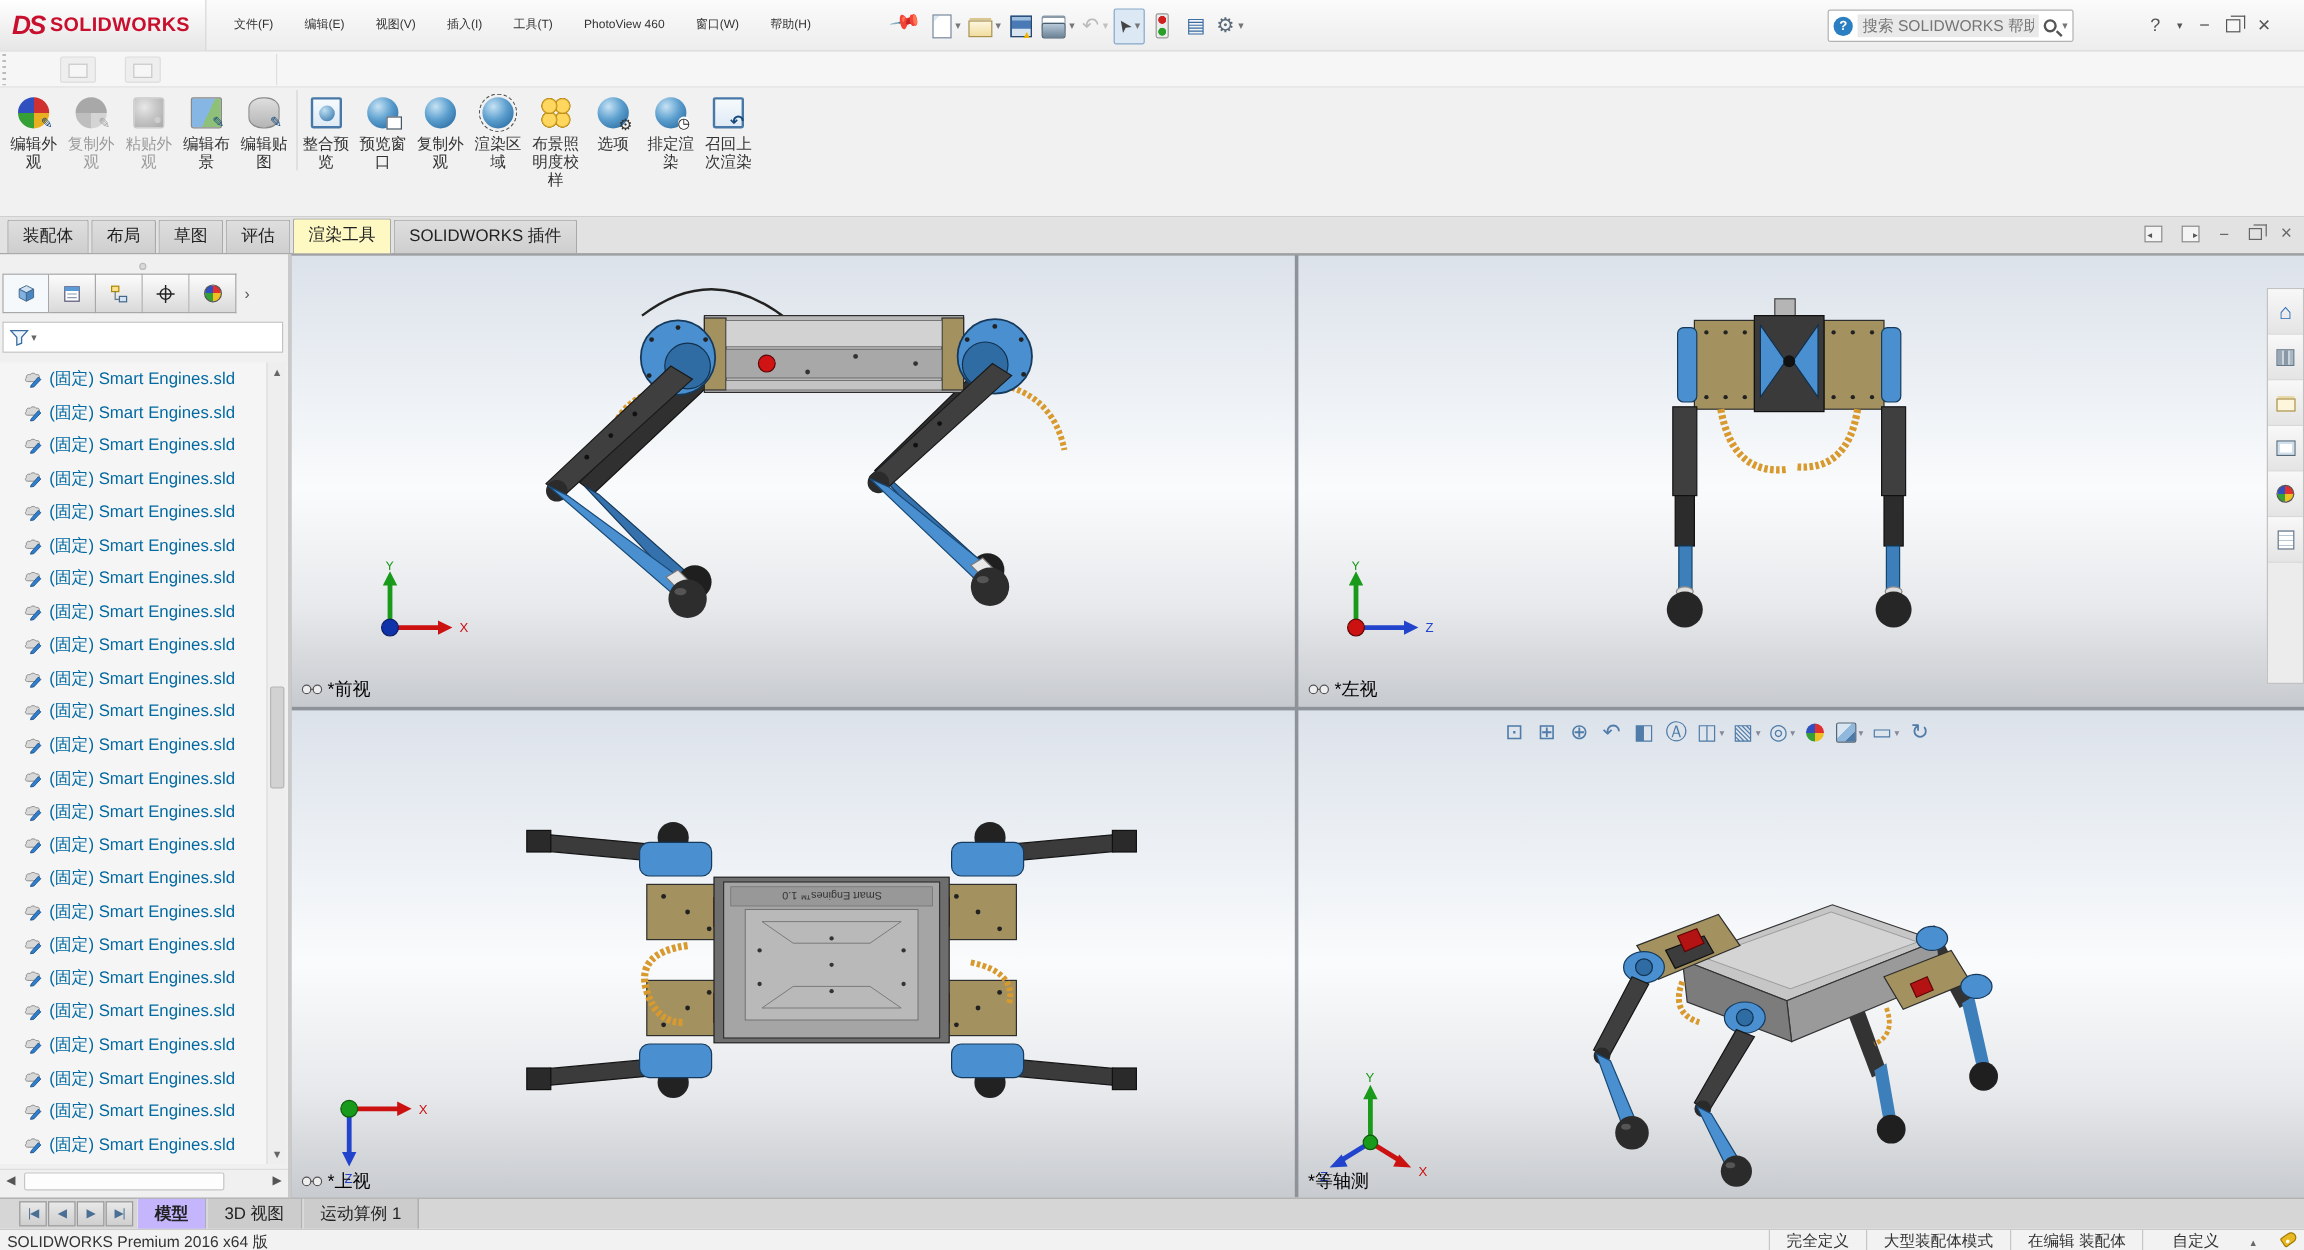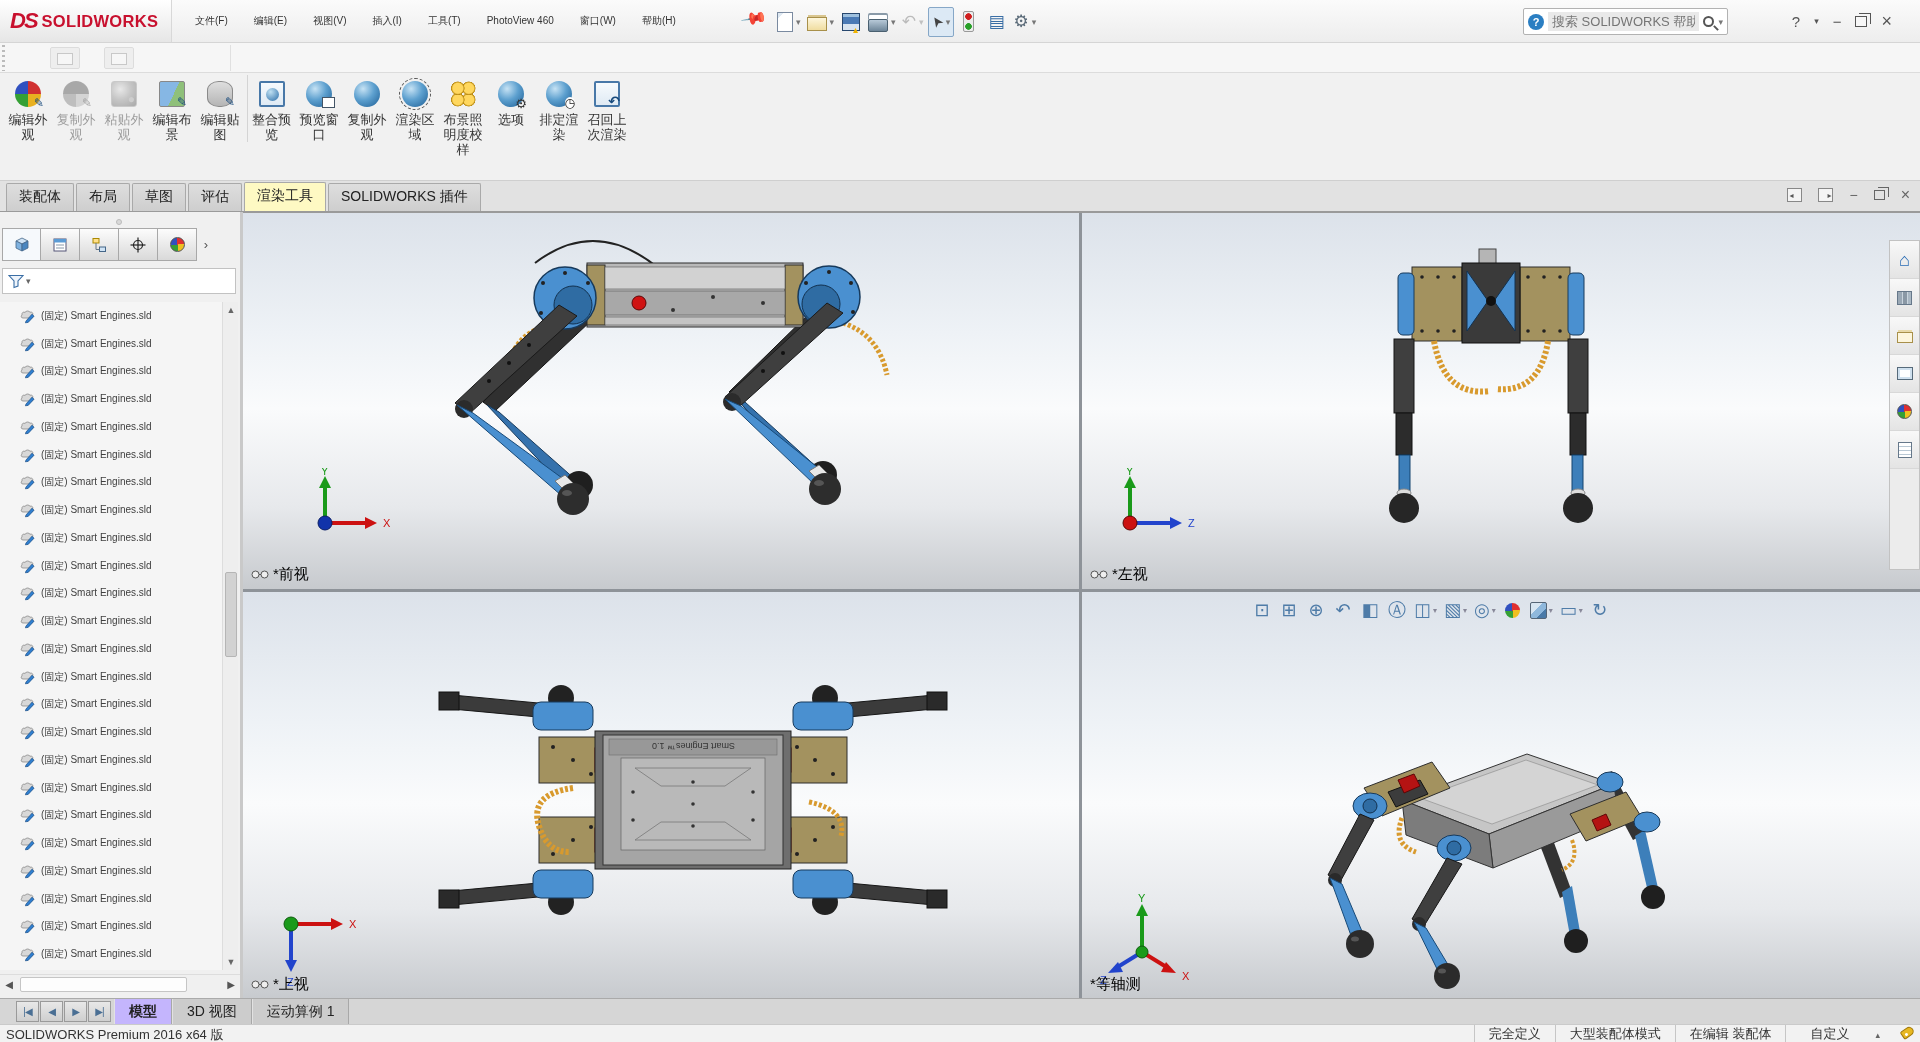--- a/index.html
+++ b/index.html
@@ -116,21 +116,21 @@
     display:flex; align-items:center; justify-content:center; }
   .ptab:first-child { border-left:1px solid #a8a8a8; background:#f6f9fc; }
   .ptab-more { width:18px; height:33px; display:flex; align-items:center; justify-content:center; color:#555; font-size:13px; }
   .color-ball { width:15px; height:15px; border-radius:50%; border:1px solid #555;
     background:conic-gradient(#e03030 0 25%,#f0c020 25% 50%,#35a035 50% 75%,#3050c0 75% 100%); }
   .filter-row { position:absolute; left:2px; top:56px; width:234px; height:26px; background:#fff; border:1px solid #c2c2c2;
     display:flex; align-items:center; padding-left:5px; gap:2px; }
   .filter-dd { font-size:9px; color:#666; }
   .tree { position:absolute; left:0; top:90px; width:222px; height:668px; background:#f5f5f5; overflow:hidden; }
   .tree-row { height:27.75px; display:flex; align-items:center; padding-left:20px; gap:5px; white-space:nowrap; }
-  .tree-label { font-size:10px; color:#404040; overflow:hidden; }
+  .tree-label { font-size:14px; color:#0369a1; overflow:hidden; }
   .vscroll { position:absolute; left:222px; top:90px; width:16px; height:668px; background:#eeeeee; border-left:1px solid #ddd; }
   .vs-arrow { position:absolute; left:0; width:16px; height:16px; text-align:center; font-size:9px; color:#666; line-height:16px; }
   .vs-thumb { position:absolute; left:2px; top:270px; width:12px; height:85px; background:#d2d2d2; border:1px solid #b5b5b5; border-radius:2px; }
   .hscroll { position:absolute; left:0; top:762px; width:240px; height:20px; background:#f0f0f0; border-top:1px solid #ddd; }
   .hs-arrow { position:absolute; top:2px; width:14px; height:16px; text-align:center; font-size:10px; color:#555; line-height:16px; }
   .hs-thumb { position:absolute; left:20px; top:2px; width:167px; height:15px; background:#fdfdfd; border:1px solid #c5c5c5; border-radius:2px; }
   .panel-splitter { position:absolute; left:240px; top:0; width:3px; height:786px; background:#c9c9c9; }
 
   
   .viewports { position:absolute; left:243px; top:0; width:1677px; height:786px; background:#8e9399; border-top:1px solid #9a9a9a; }

